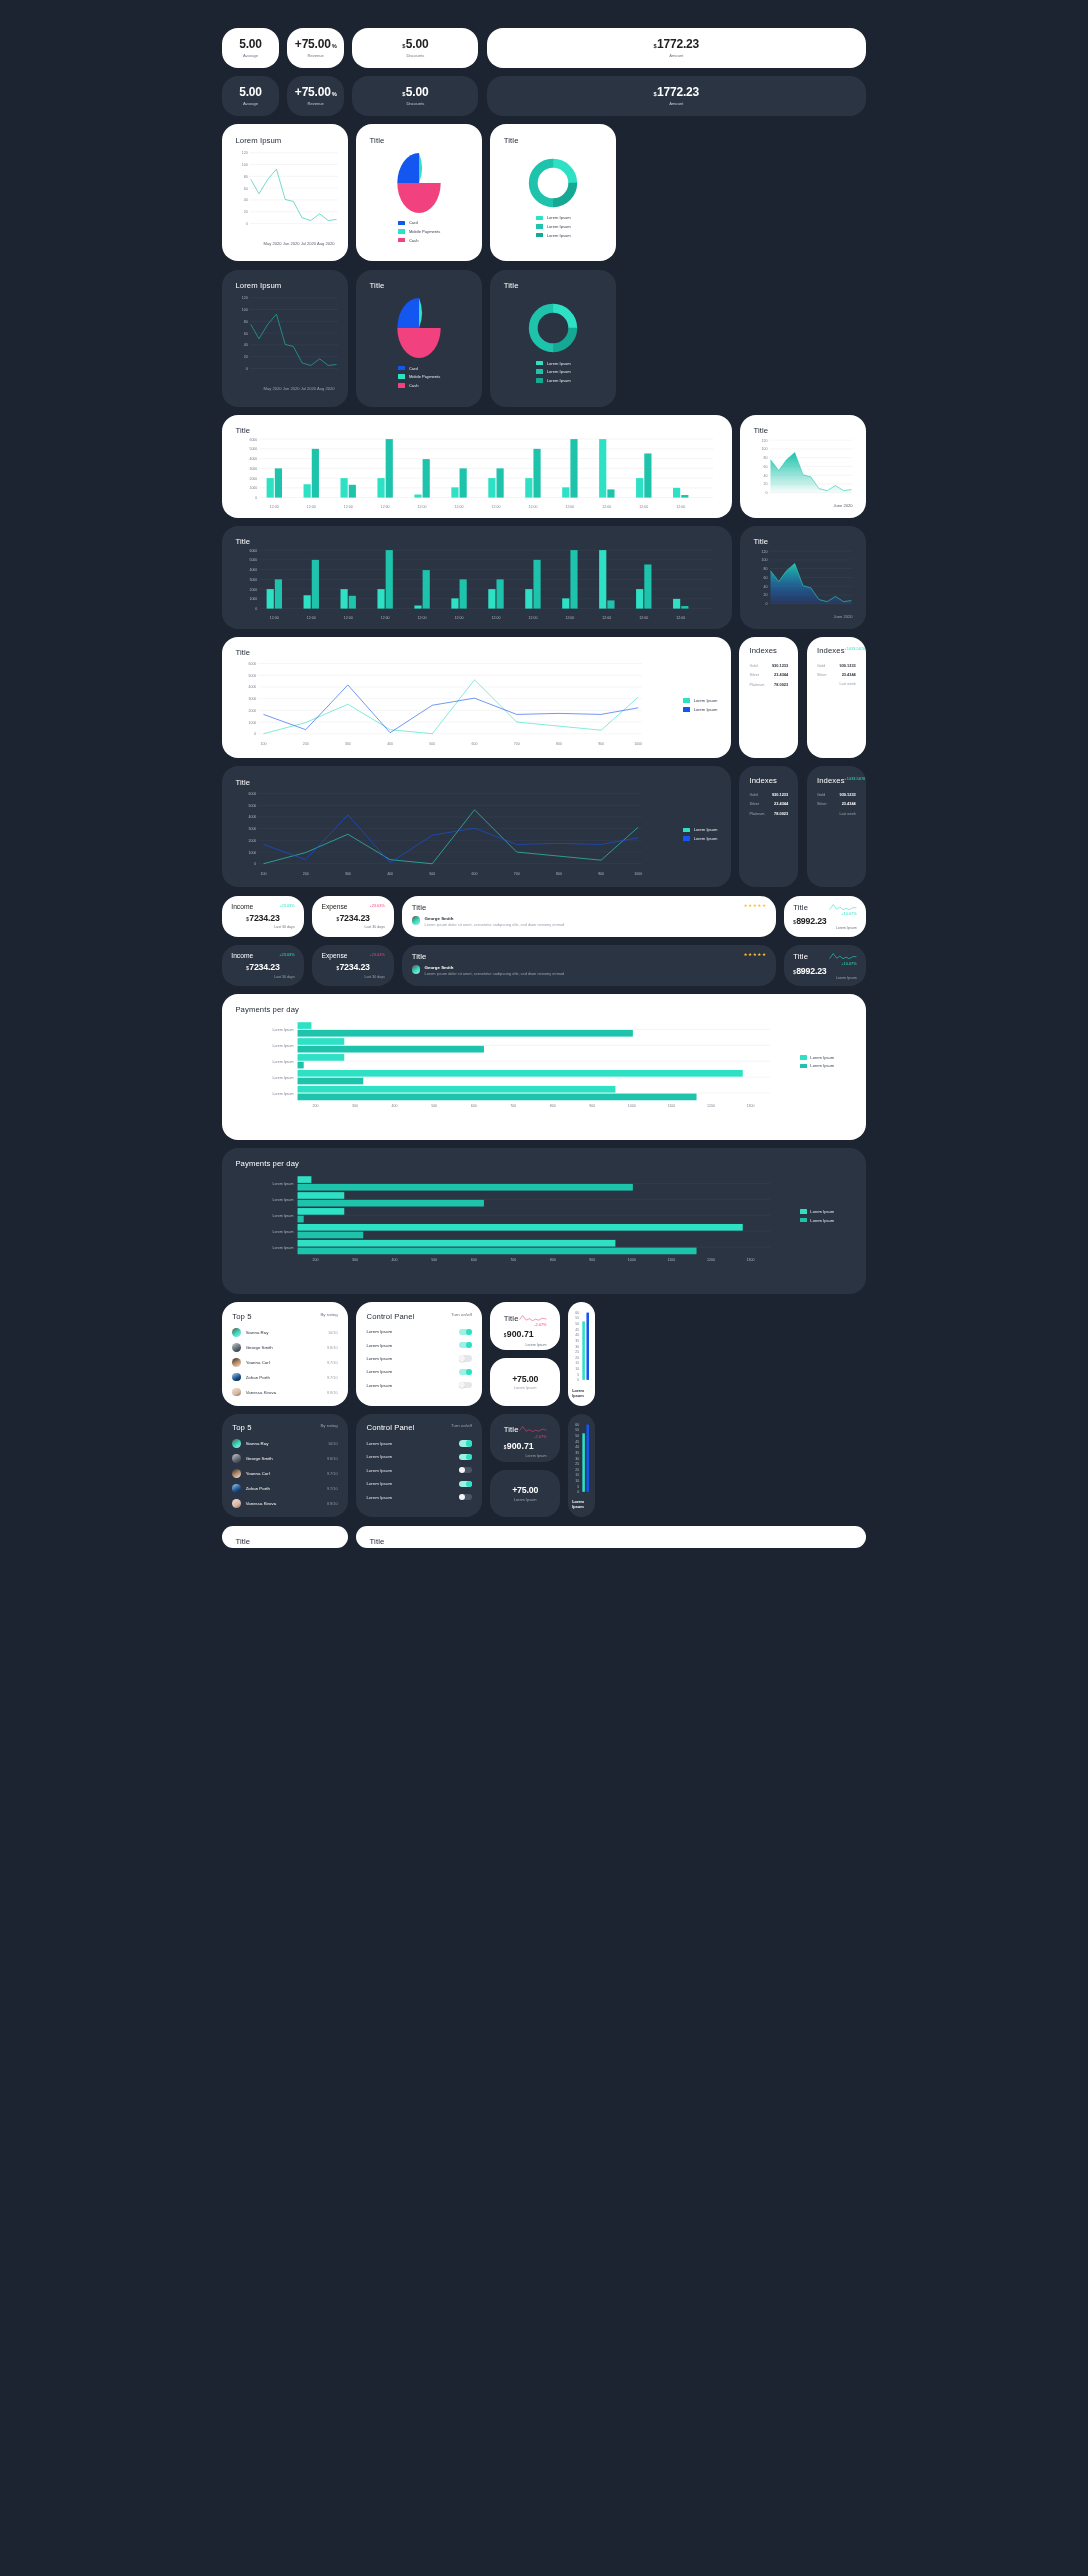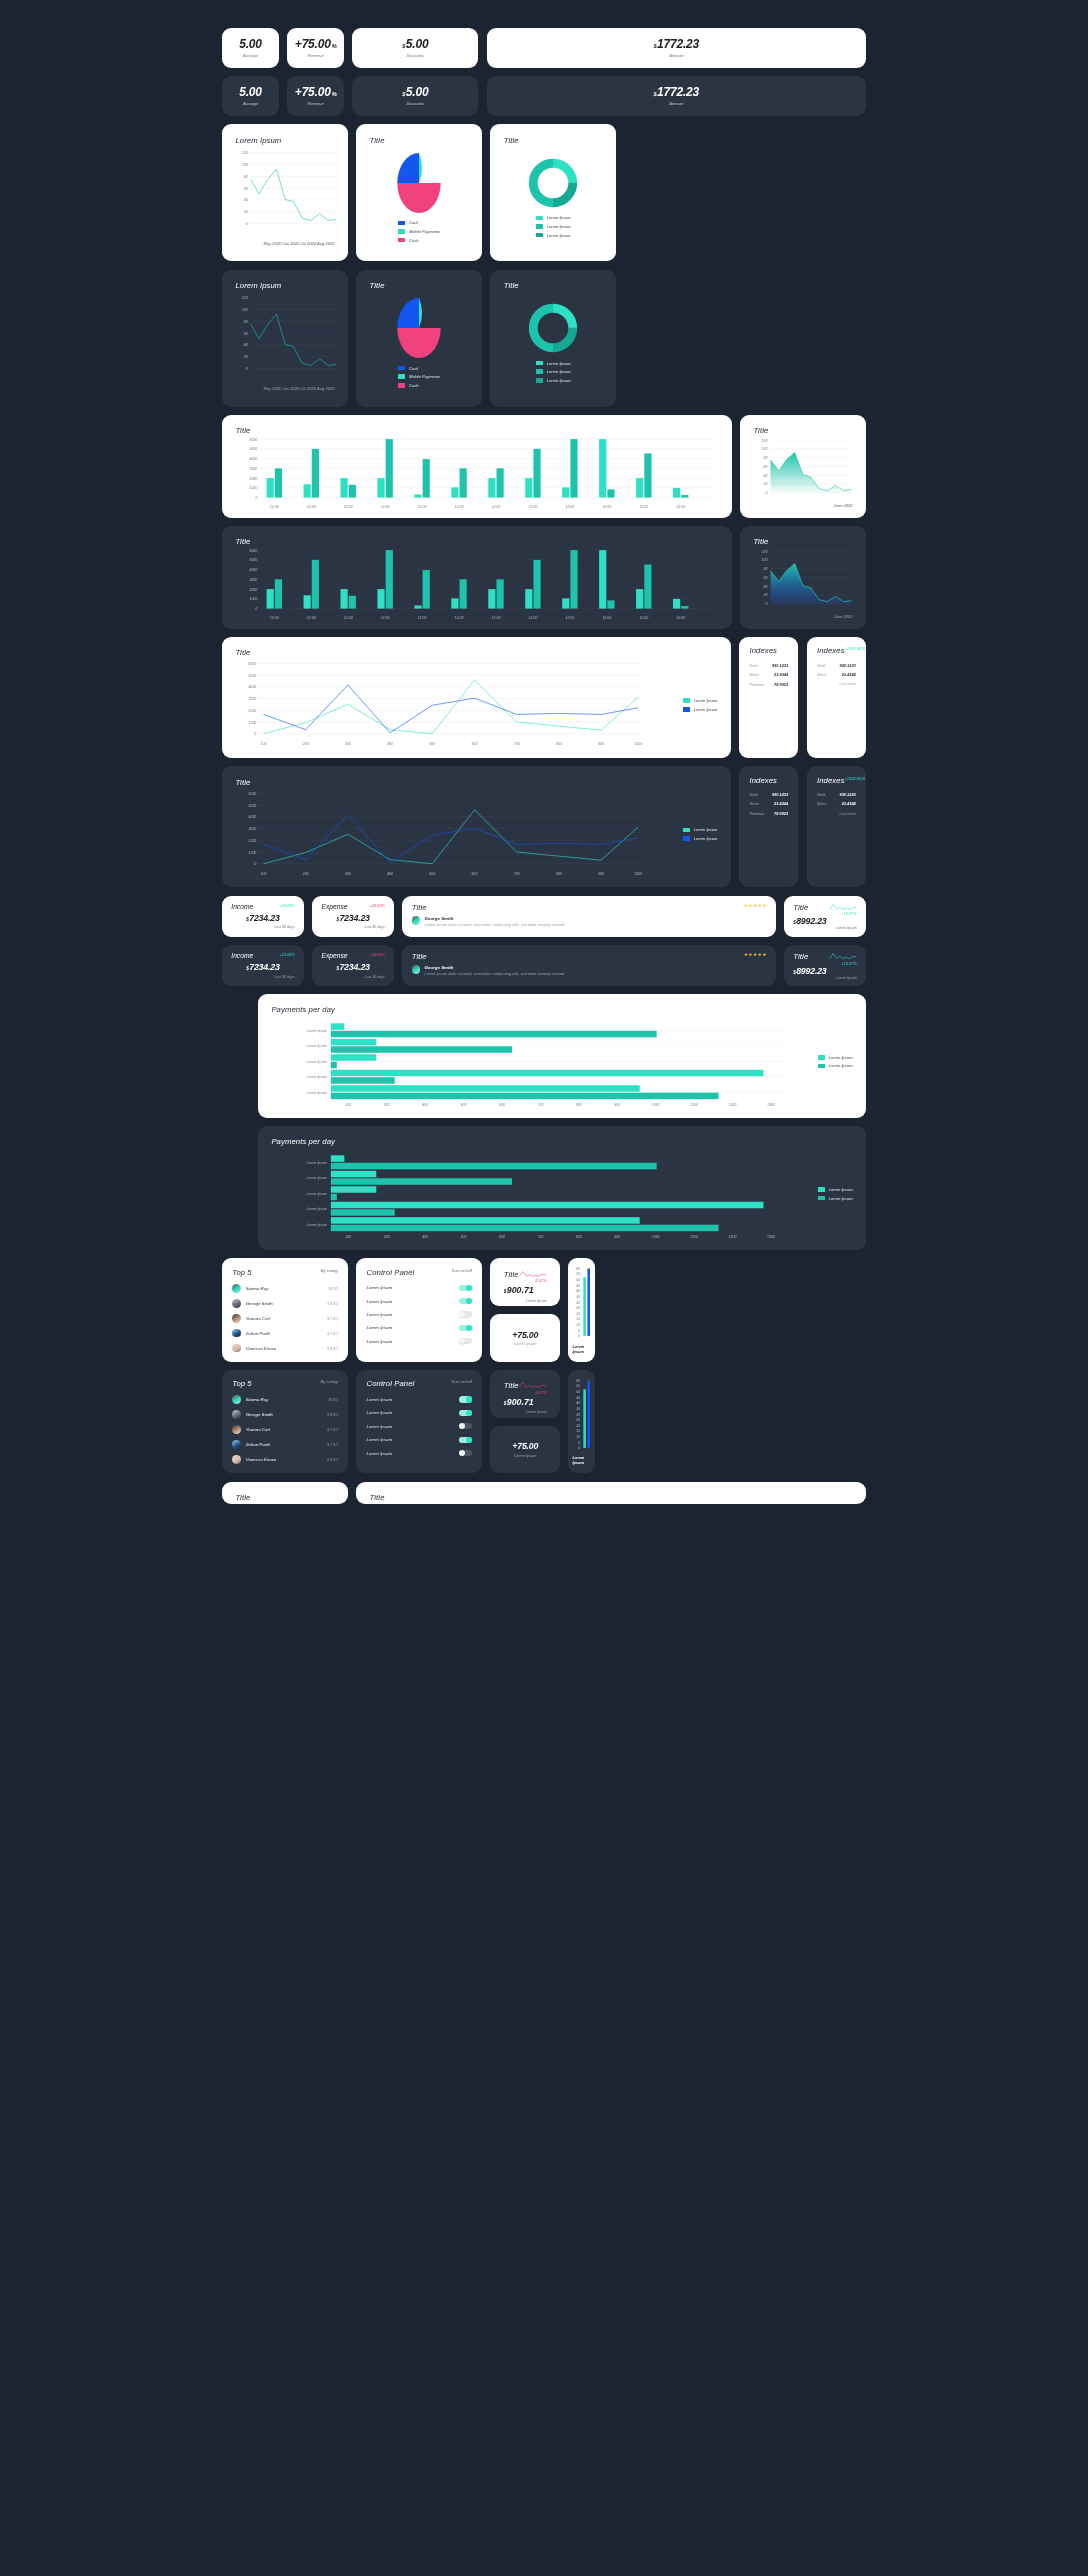--- a/index.html
+++ b/index.html
@@ -9,25 +9,24 @@
     width: 1088px;
     color: #222;
     -webkit-font-smoothing: antialiased;
   }
   .page { width: 644px; margin: 0 auto; padding: 28px 0 20.6px 0; }
   .row { display: flex; gap: 8.2px; margin-bottom: 8.2px; align-items: stretch; }
 
   
   .card {
     background: #fff;
-    border-radius: 9px;
+    border-radius: 16px;
     padding: 11.3px 13.4px;
     position: relative;
     overflow: hidden;
-    font-style: italic;
   }
   .card.dark { background: #2b3443; color: #fff; }
   .card.dark .c-title { color: #fff; }
   .card.dark .muted { color: #9aa3b0; }
   .card.dark .kpi-label { color: #c3c9d2; }
   .card.dark .idx-name { color: #9aa3b0; }
   .card.dark .idx-val { color: #fff; }
   .card.dark .tick { fill: #aeb6c2; }
   .card.dark .gridline { stroke: #3a4354; }
   .card.dark .legend-txt { color: #e6e9ee; }
@@ -111,21 +110,21 @@
   .p-text { font-size: 3.9px; color: #9aa1ab; line-height: 1.45; margin-top: 1.5px; }
   .card.dark .p-name { color: #fff; }
   .spark { flex: 0 0 82px; display: flex; flex-direction: column; }
   .spark .srow { display: flex; justify-content: space-between; align-items: flex-start; }
   .spark .big { font-size: 8.8px; font-weight: 700; display: flex; align-items: baseline;
                 letter-spacing: -0.2px; }
   .spark .big .cur { font-size: 4.6px; font-weight: 600; margin-right: 0.5px; }
   .spark .foot { text-align: right; font-size: 3.6px; color: #6e7784; }
 
   
-  .ppd { flex: 1; height: 124px; margin-left: 36px; }
+  .ppd { flex: 1; height: 146px; }
   .ppd-body { display: flex; align-items: center; height: 95px; }
 
   
   .top5 { flex: 0 0 126px; padding: 9.3px 10.3px; }
   .list { margin-top: 7.2px; display: flex; flex-direction: column; gap: 6.2px; }
   .list-item { display: flex; align-items: center; gap: 4.6px; }
   .list-name { font-size: 4.4px; color: #2a323e; flex: 1; }
   .list-val { font-size: 3.9px; color: #9aa1ab; }
   .ctrl { flex: 0 0 126px; padding: 9.3px 10.3px; }
   .ctrl-rows { margin-top: 8.2px; display: flex; flex-direction: column; gap: 7.2px; }

